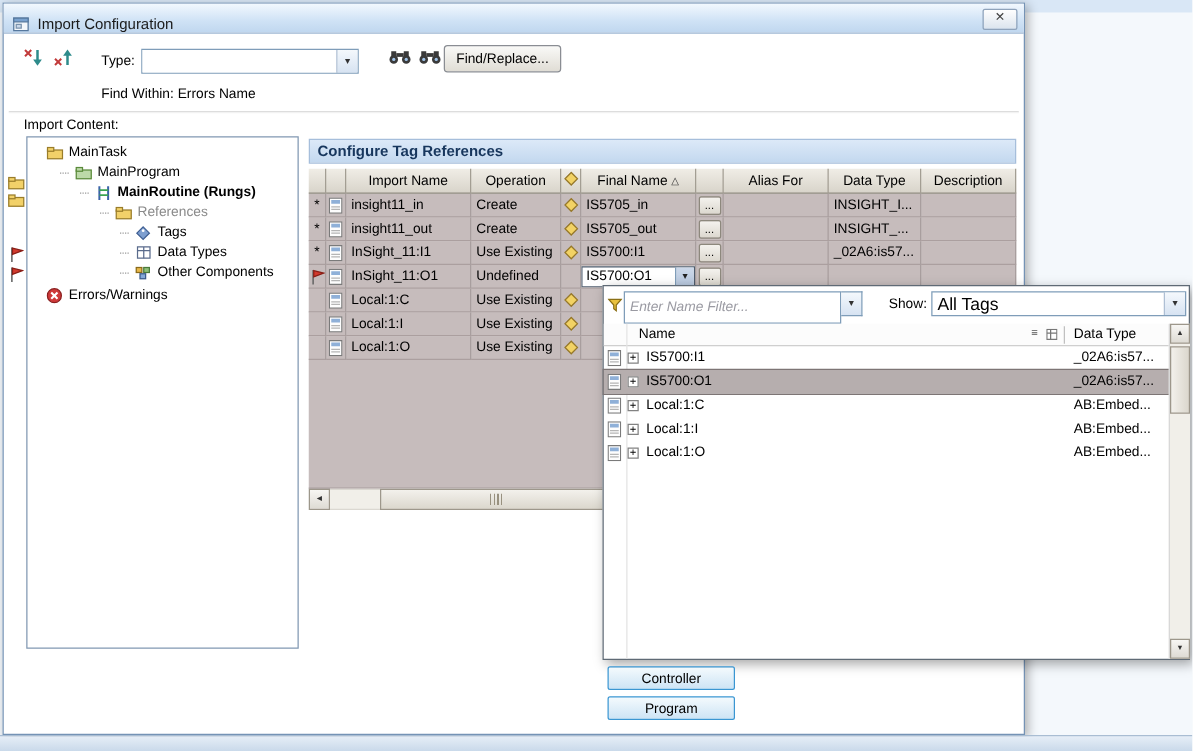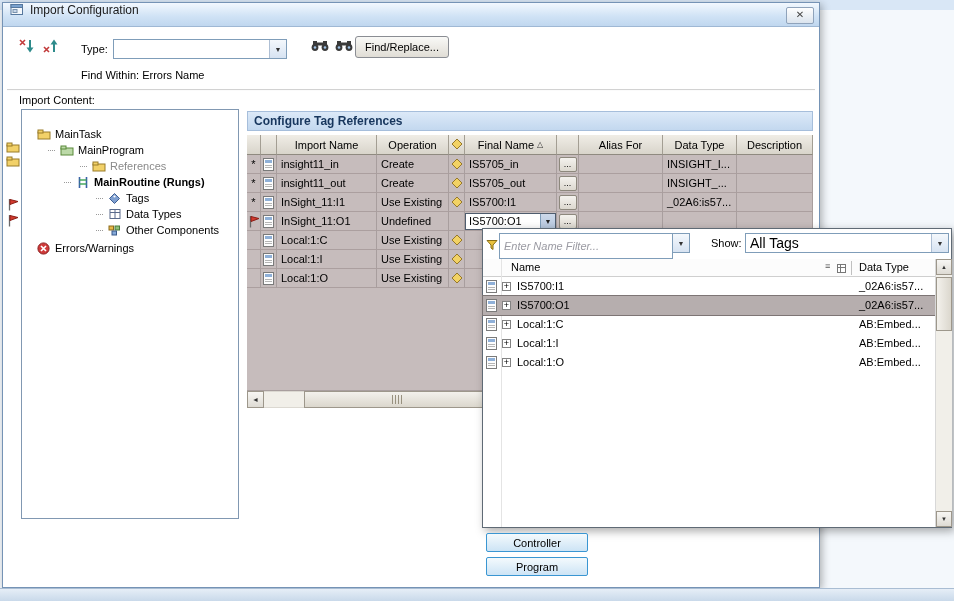--- a/index.html
+++ b/index.html
@@ -1,30 +1,30 @@
 <!DOCTYPE html>
 <html><head>
 <meta charset="utf-8">
 <style>
   *{box-sizing:border-box;margin:0;padding:0}
   body{margin:0;font-family:"Liberation Sans",sans-serif;background:#f4f8fc}
   #stage{position:relative;width:954px;height:601px;background:#f4f8fc;overflow:hidden;color:#000}
   .a{position:absolute}
   .lbl{font-size:11px;white-space:nowrap}
   .dialog{left:2px;top:2px;width:818px;height:586px;background:#fff;border:1px solid #7593b5;box-shadow:2px 2px 8px rgba(0,0,0,.3)}
-  .titlebar{position:absolute;left:0;top:0;width:100%;height:24px;background:linear-gradient(#f2f8fe,#cfe2f5 60%,#c0d7ef);border-bottom:1px solid #9fb8d4;display:flex;align-items:flex-start;gap:6px;padding:0 6px}
+  .titlebar{position:absolute;left:0;top:0;width:100%;height:24px;background:linear-gradient(#f2f8fe,#cfe2f5 60%,#c0d7ef);border-bottom:1px solid #9fb8d4;display:flex;align-items:flex-end;gap:6px;padding:0 6px}
   .title{font-size:12px;color:#1a1a1a}
   .closebtn{position:absolute;top:4px;right:5px;width:28px;height:17px;background:linear-gradient(#fefefe,#dbe4ee);border:1px solid #8fa3bb;border-radius:2px;font-size:10px;line-height:14px;text-align:center;color:#444}
   .toolbtn{position:absolute;width:22px;height:22px;display:flex;align-items:center;justify-content:center;background:transparent;border:none}
   .combo{position:absolute;display:flex;background:#fff;border:1px solid #7f9db9;height:20px}
   .combo input{border:none;outline:none;flex:1;font:11px "Liberation Sans",sans-serif;padding:0 3px;min-width:0}
   .carrow{width:17px;display:flex;align-items:center;justify-content:center;font-size:7px;color:#333;background:linear-gradient(#f4f8fc,#d7e3f2);border-left:1px solid #aebfd4}
   .pushbtn{position:absolute;font:11px "Liberation Sans",sans-serif;background:linear-gradient(#f9f9f7,#e0ddd5);border:1px solid #8a8d93;border-radius:3px;height:22px;padding:0 9px}
   .sep{position:absolute;border-top:1px solid #d2d2d2;border-bottom:1px solid #fbfbfb}
-  .treebox{position:absolute;left:18px;top:106px;width:218px;height:410px;border:1px solid #8198b2;background:#fff;padding-top:16px;overflow:hidden}
+  .treebox{position:absolute;left:18px;top:106px;width:218px;height:410px;border:1px solid #8198b2;background:#fff;padding-top:4px;overflow:hidden}
   .titem{height:16px;display:flex;align-items:center;gap:4px;font-size:11px;white-space:nowrap}
   .ticon{width:15px;height:13px;display:flex;align-items:center;justify-content:center;flex:none}
   .tdash{width:7px;border-top:1px dotted #9a9a9a;flex:none}
   .gray{color:#8a8a8a}.b{font-weight:bold}
   .ctrhdr{position:absolute;left:244px;top:108px;width:566px;height:20px;background:linear-gradient(#dce9f8,#c3d8ef);border:1px solid #a6bedb;color:#17365d;font-size:12px;font-weight:bold;line-height:18px;padding-left:6px}
   .grid10{display:grid;grid-template-columns:14px 16px 100px 72px 16px 92px 22px 84px 74px 76px}
   .thead{height:20px;background:linear-gradient(#f0ede6,#d7d3c9)}
   .th{border-right:1px solid #a39e93;border-bottom:1px solid #8f8a80;font-size:11px;display:flex;align-items:center;justify-content:center;gap:3px;overflow:hidden;white-space:nowrap}
   .trow{height:19px;background:#c6bcbc}
   .td{border-right:1px solid #a89e9e;border-bottom:1px solid #ab9f9f;font-size:11px;display:flex;align-items:center;padding:0 4px;overflow:hidden;white-space:nowrap}
@@ -167,41 +167,41 @@
       <div class="titem" style="padding-left:26px">
         <span class="tdash"></span>
         <span class="ticon">
             <svg width="14" height="11">
               <rect x="1" y="3" width="12" height="7" fill="#bcd9a8" stroke="#5a8a3a"></rect>
               <rect x="1" y="1" width="5" height="3" fill="#bcd9a8" stroke="#5a8a3a"></rect>
             </svg>
           </span>
         <span>MainProgram</span>
       </div>
-      <div class="titem gray" style="padding-left:58px">
-        <span class="tdash"></span>
-        <span class="ticon">
-            <svg width="14" height="11">
-              <rect x="1" y="3" width="12" height="7" fill="#f2d169" stroke="#9a7d2a"></rect>
-              <rect x="1" y="1" width="5" height="3" fill="#f2d169" stroke="#9a7d2a"></rect>
-            </svg>
-          </span>
-        <span>References</span>
-      </div>
       <div class="titem b" style="padding-left:42px">
         <span class="tdash"></span>
         <span class="ticon">
             <svg width="12" height="13">
               <line x1="2.5" y1="1" x2="2.5" y2="12" stroke="#3a62a8" stroke-width="1.6"></line>
               <line x1="9.5" y1="1" x2="9.5" y2="12" stroke="#3a62a8" stroke-width="1.6"></line>
               <line x1="2.5" y1="4" x2="9.5" y2="4" stroke="#3aa353" stroke-width="1.4"></line>
               <line x1="2.5" y1="8" x2="9.5" y2="8" stroke="#3aa353" stroke-width="1.4"></line>
             </svg>
           </span>
         <span>MainRoutine (Rungs)</span>
+      </div>
+      <div class="titem gray" style="padding-left:58px">
+        <span class="tdash"></span>
+        <span class="ticon">
+            <svg width="14" height="11">
+              <rect x="1" y="3" width="12" height="7" fill="#f2d169" stroke="#9a7d2a"></rect>
+              <rect x="1" y="1" width="5" height="3" fill="#f2d169" stroke="#9a7d2a"></rect>
+            </svg>
+          </span>
+        <span>References</span>
       </div>
       <div class="titem" style="padding-left:74px">
         <span class="tdash"></span>
         <span class="ticon">
             <svg width="13" height="13">
               <path d="M1.5 6.5 L6.5 1.5 L11.5 6.5 L6.5 11.5 Z" fill="#7e9fd0" stroke="#3f5f93"></path>
               <circle cx="6.5" cy="4.5" r="1.1" fill="#fff"></circle>
             </svg>
           </span>
         <span>Tags</span>

